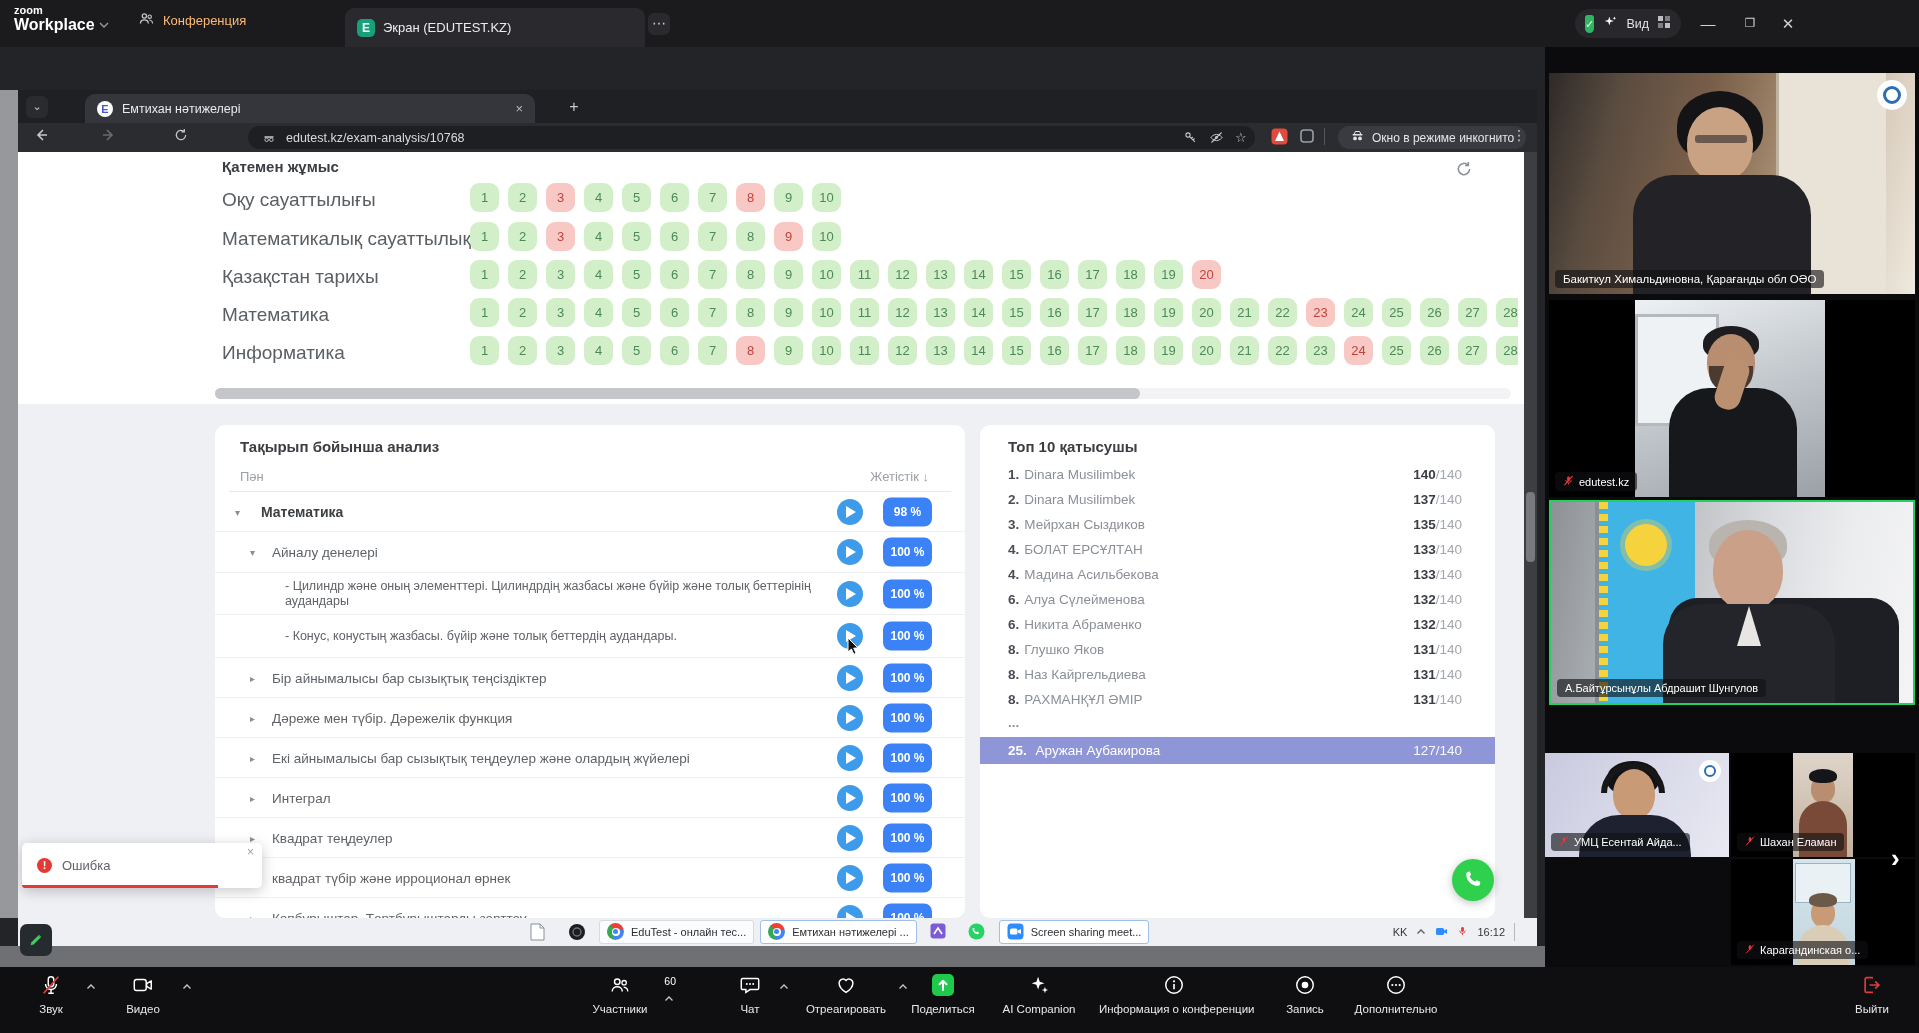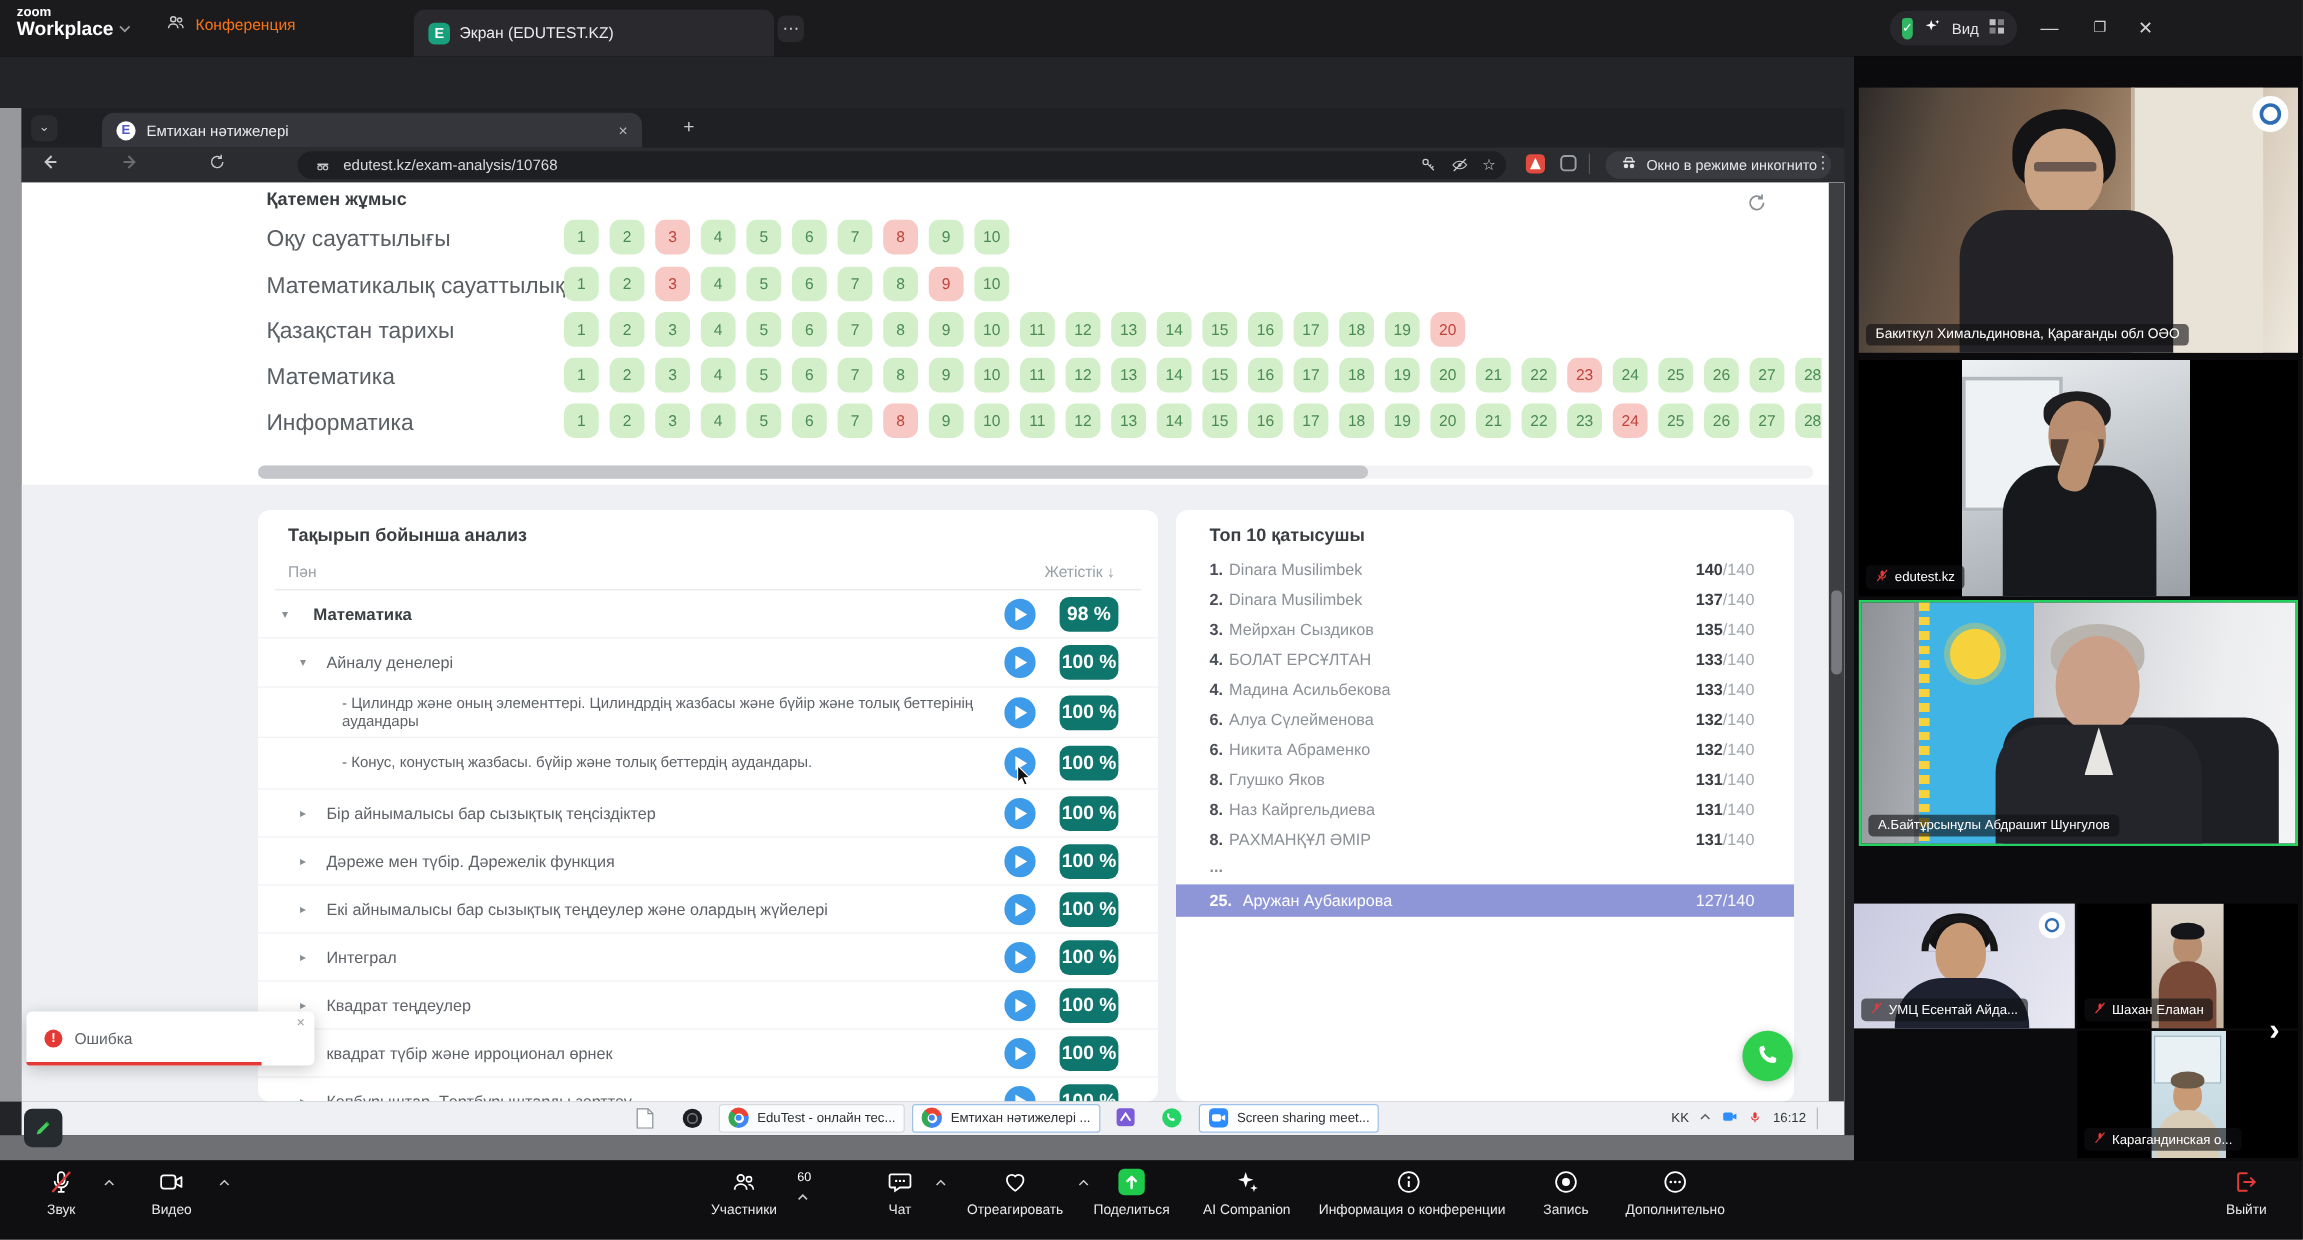--- a/index.html
+++ b/index.html
@@ -6,21 +6,21 @@
   html,body { width:1919px; height:1033px; }
   body { position:relative; background:#000; font-family:"Liberation Sans",sans-serif; overflow:hidden; }
   .abs { position:absolute; }
 
   
   .titlebar { position:absolute; left:0; top:0; width:1919px; height:47px; background:#1b1b1e; }
   .zlogo { position:absolute; left:14px; top:5px; color:#fff; line-height:1; }
   .zlogo .l1 { font-size:11px; font-weight:bold; }
   .zlogo .l2 { font-size:16px; font-weight:bold; margin-top:1px; }
   .zlogo-chev { position:absolute; left:98px; top:16px; }
-  .ttab { position:absolute; top:10px; display:flex; align-items:center; gap:8px; color:#f97316; font-size:13px; cursor:default; }
+  .ttab { position:absolute; top:10px; display:flex; align-items:center; gap:8px; color:#fdba74; font-size:13px; cursor:default; }
   .ttab.conf { left:138px; }
   .ttab.screen { left:345px; top:8px; height:39px; width:300px; background:#2a2a2e; border-radius:9px 9px 0 0; padding:0 12px; color:#ececee; }
   .eicon { width:18px; height:18px; border-radius:5px; background:#17a07b; color:#fff; font-size:12px; font-weight:bold; text-align:center; line-height:18px; }
   .tab-more { position:absolute; left:648px; top:13px; width:22px; height:22px; border-radius:6px; background:#2a2a2e; color:#cfcfd2; text-align:center; line-height:20px; font-size:14px; }
   .tb-right-pill { position:absolute; left:1575px; top:9px; width:106px; height:29px; background:#28282c; border-radius:15px; display:flex; align-items:center; gap:8px; padding:0 10px; color:#e2e2e4; font-size:12.5px; }
   .shield { width:18px; height:18px; border-radius:5px 5px 8px 8px; background:#2eb662; color:#fff; font-size:11px; text-align:center; line-height:18px; }
   .wctl { position:absolute; top:0; width:44px; height:47px; color:#d2d2d4; font-size:15px; text-align:center; line-height:47px; }
   .wmin { left:1686px; } .wmax { left:1728px; font-size:12px; } .wclose { left:1766px; }
 
   
@@ -67,21 +67,21 @@
   .cdivider { position:absolute; left:14px; right:14px; top:66px; border-top:1px solid #e7e8ea; }
   .trows { position:absolute; left:0; right:0; top:67px; }
   .t-row { position:relative; border-bottom:1px solid #eef0f2; }
   .t-row .caret { position:absolute; top:50%; transform:translateY(-50%); font-size:10px; color:#8a8f94; }
   .t-row .tl { position:absolute; top:50%; transform:translateY(-50%); color:#5f6368; }
   .t-row.lv0 .tl { font-weight:bold; color:#3c4043; font-size:14px; }
   .t-row.lv1 .tl { font-size:13.5px; }
   .t-row.lv2 .tl { font-size:12.5px; line-height:15px; width:540px; }
   .playbtn { position:absolute; left:622px; top:50%; transform:translateY(-50%); width:26px; height:26px; border-radius:50%; background:#3d9be9; }
   .playbtn svg { position:absolute; left:9px; top:7px; }
-  .pctpill { position:absolute; left:668px; top:50%; transform:translateY(-50%); width:49px; height:29px; border-radius:8px; background:#0f766e; color:#fff; font-size:16px; font-weight:bold; text-align:center; line-height:29px; }
+  .pctpill { position:absolute; left:668px; top:50%; transform:translateY(-50%); width:49px; height:29px; border-radius:8px; background:#3b82f6; color:#fff; font-size:12px; font-weight:bold; text-align:center; line-height:29px; }
   .cursor-svg { position:absolute; left:632px; top:22px; z-index:5; }
   .cardB .ctitle { position:absolute; left:28px; top:13px; font-size:15px; font-weight:bold; color:#3a3d41; }
   .p-row { position:absolute; left:28px; right:33px; height:25px; font-size:13.5px; }
   .p-row .rk { font-weight:bold; color:#4a4d55; margin-right:5px; }
   .p-row .nm { color:#8b9097; }
   .p-row .sc { position:absolute; right:0; top:0; }
   .p-row .sc b { color:#3a3d44; } .p-row .sc span { color:#a2a7ae; }
   .p-row.ellip { color:#8b9097; font-weight:bold; }
   .p-hl { position:absolute; left:0; right:0; top:312px; height:27px; background:#8e96d8; color:#fff; font-size:13.5px; line-height:27px; }
   .p-hl .rk { font-weight:bold; margin-left:28px; margin-right:5px; }

